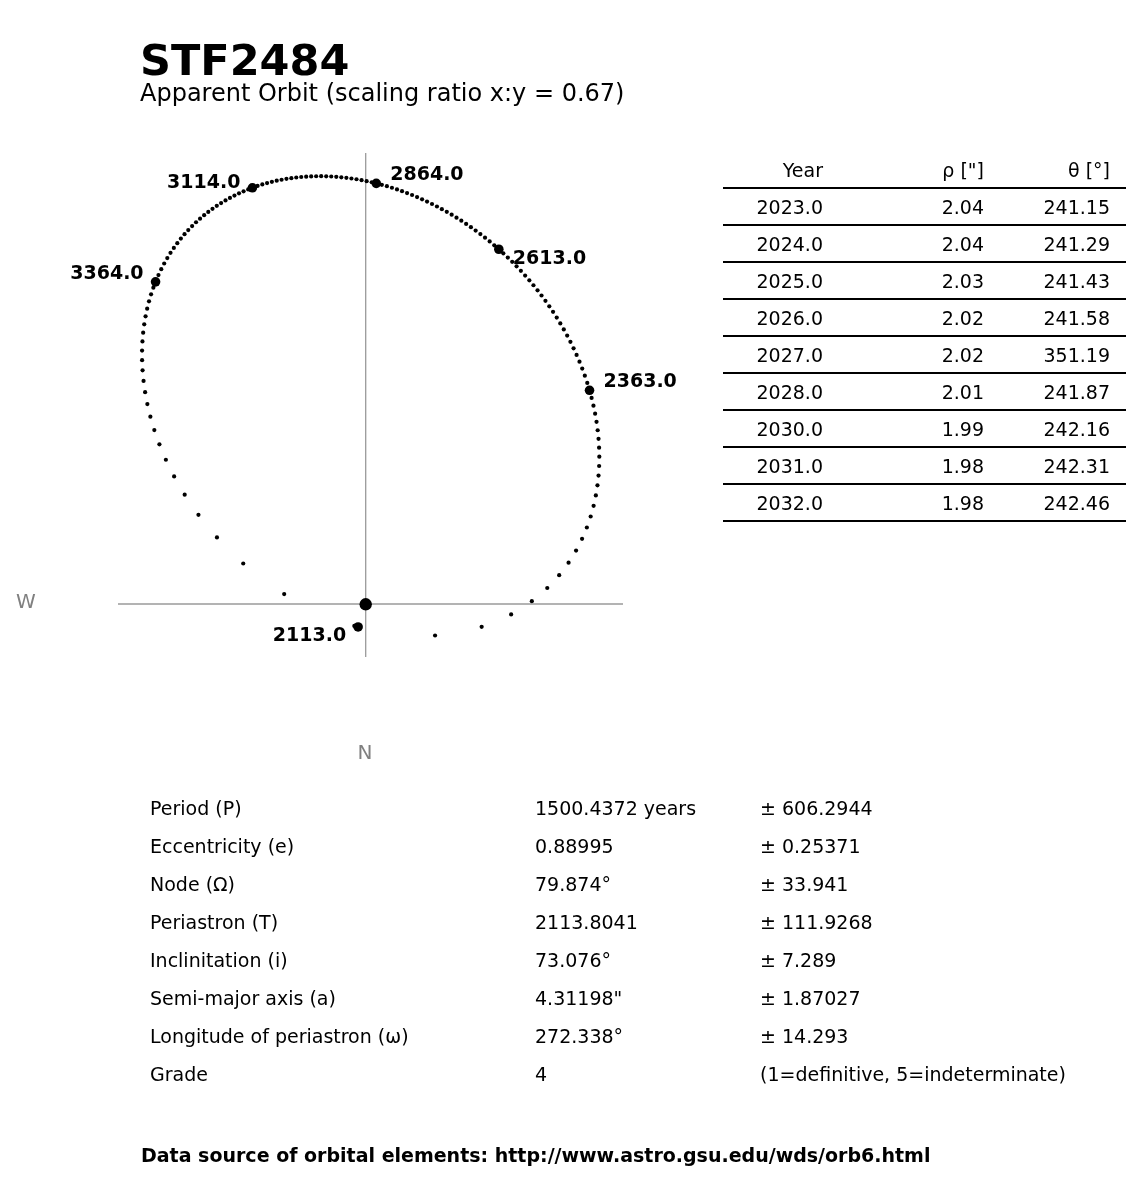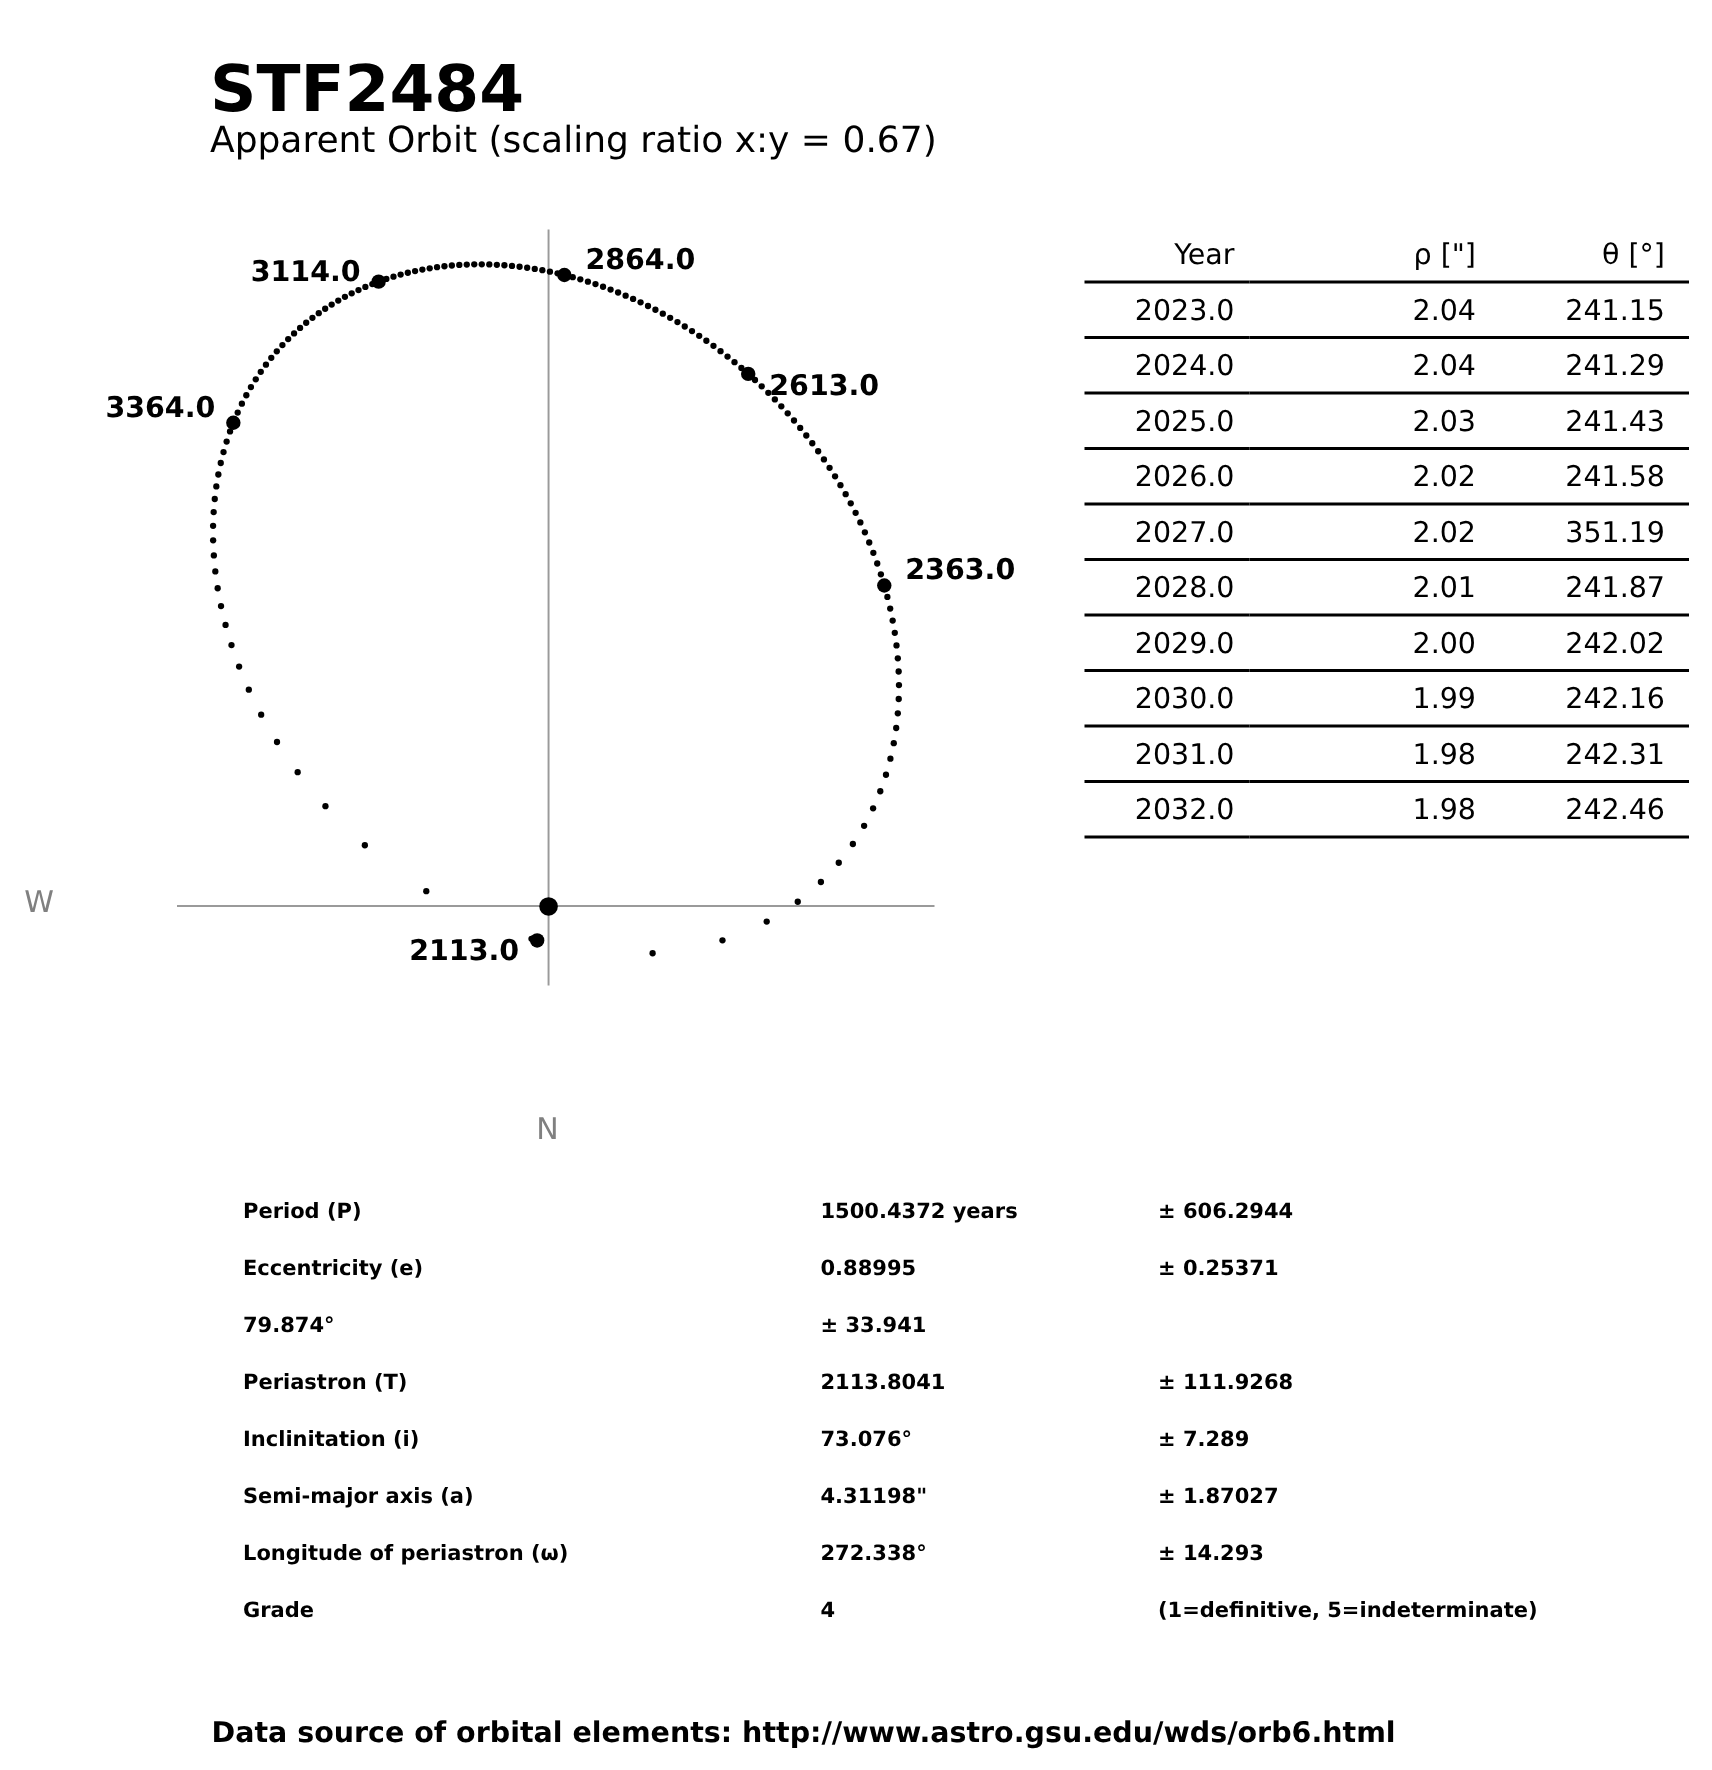--- a/index.html
+++ b/index.html
@@ -21,21 +21,21 @@
     border-collapse:collapse;table-layout:fixed;font-size:19px;
   }
   table.eph th{font-weight:normal;}
   table.eph th,table.eph td{
     text-align:right;height:35px;padding:0 16px 0 0;
     border-bottom:2px solid #000;white-space:nowrap;
   }
   table.eph th:first-child,table.eph td:first-child{padding-right:10px;width:100px;}
   table.eph th:nth-child(2),table.eph td:nth-child(2){width:151px;}
   #elements-list{
-    position:absolute;left:162px;top:789px;font-size:14px;font-weight:bold;
+    position:absolute;left:150px;top:789px;font-size:19px;
   }
   .element-row{
     display:grid;grid-template-columns:385px 225px auto;
     height:38px;align-items:center;white-space:nowrap;
   }
   .footer{left:141px;top:1144px;font-size:19px;font-weight:bold;white-space:nowrap;}
 </style>
 </head>
 <body>
 
@@ -250,25 +250,20 @@
         <td>2027.0</td>
         <td>2.02</td>
         <td>351.19</td>
       </tr>
       <tr>
         <td>2028.0</td>
         <td>2.01</td>
         <td>241.87</td>
       </tr>
       <tr>
-        <td>2029.0</td>
-        <td>2.00</td>
-        <td>242.02</td>
-      </tr>
-      <tr>
         <td>2030.0</td>
         <td>1.99</td>
         <td>242.16</td>
       </tr>
       <tr>
         <td>2031.0</td>
         <td>1.98</td>
         <td>242.31</td>
       </tr>
       <tr>
@@ -284,20 +279,21 @@
       <span>Period (P)</span>
       <span>1500.4372 years</span>
       <span>± 606.2944</span>
     </div>
     <div class="element-row">
       <span>Eccentricity (e)</span>
       <span>0.88995</span>
       <span>± 0.25371</span>
     </div>
     <div class="element-row">
+      <span>Node (Ω)</span>
       <span>79.874°</span>
       <span>± 33.941</span>
     </div>
     <div class="element-row">
       <span>Periastron (T)</span>
       <span>2113.8041</span>
       <span>± 111.9268</span>
     </div>
     <div class="element-row">
       <span>Inclinitation (i)</span>

